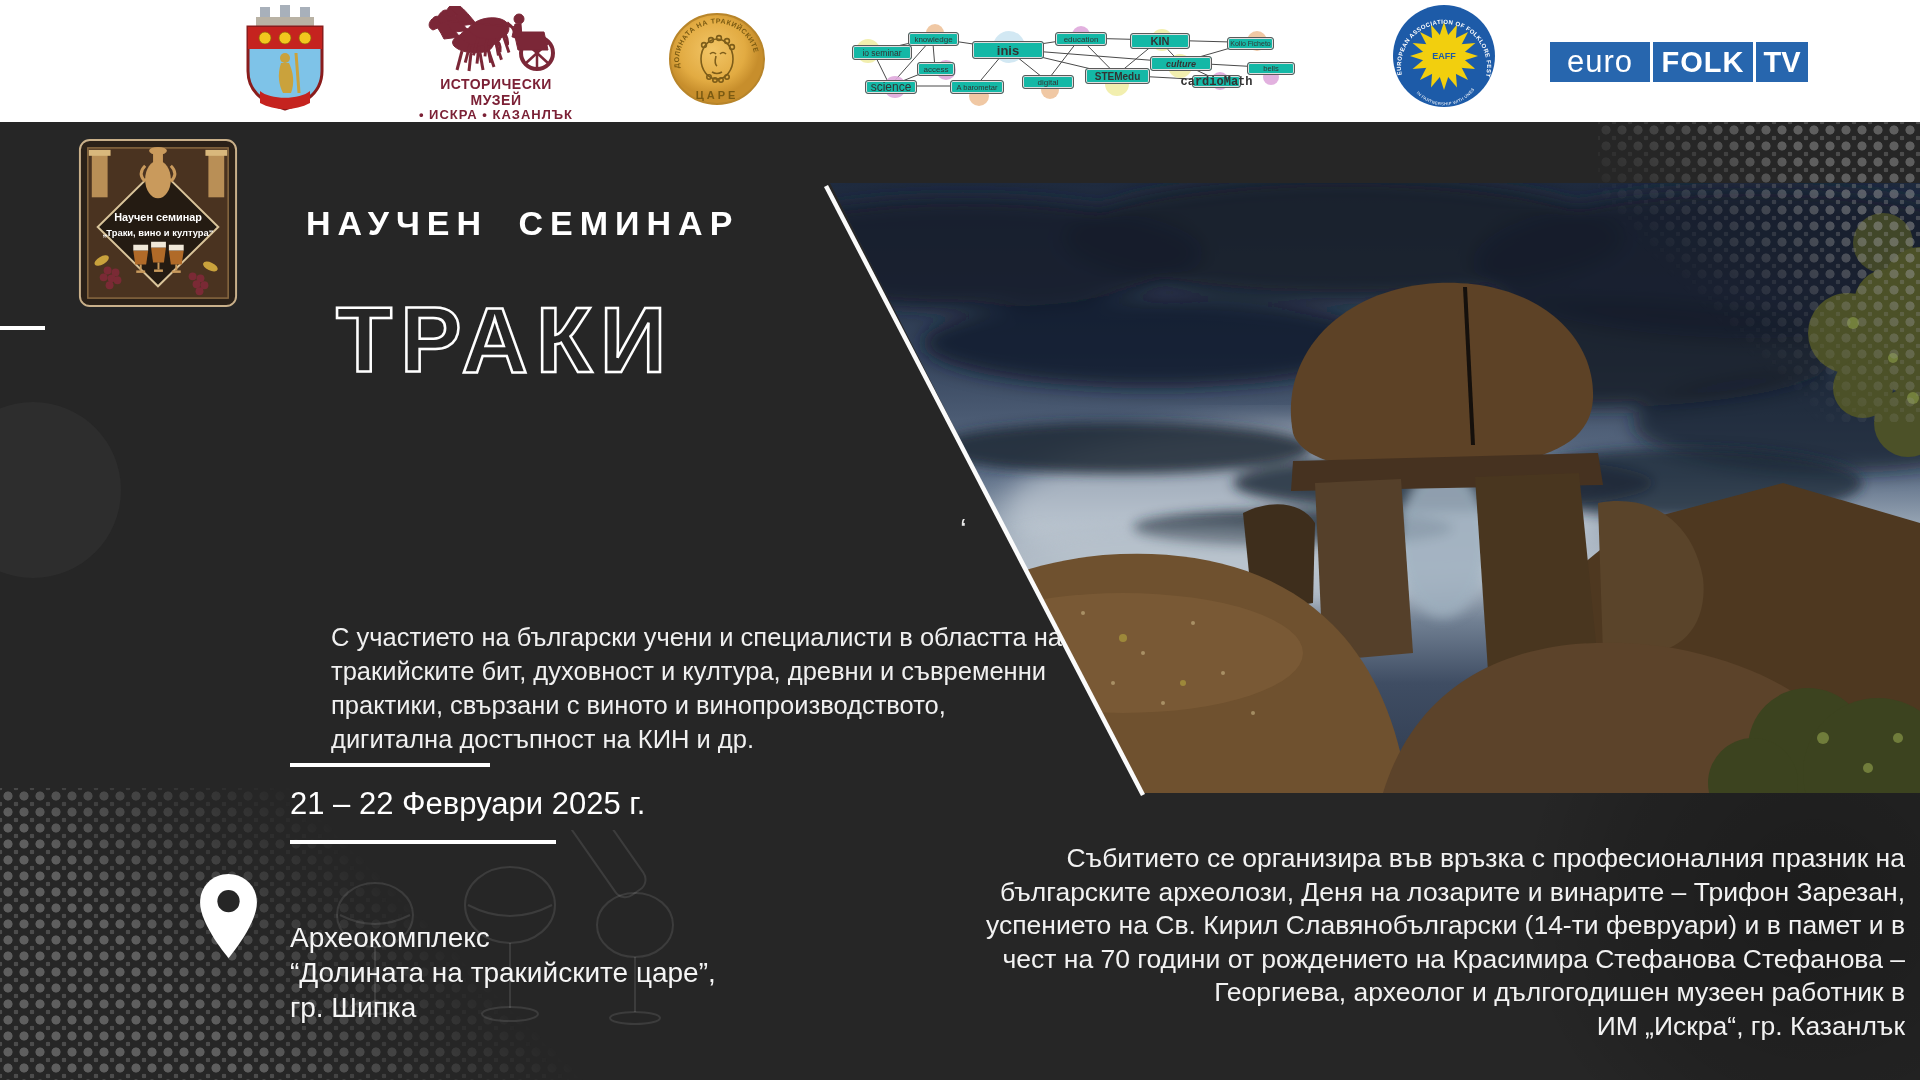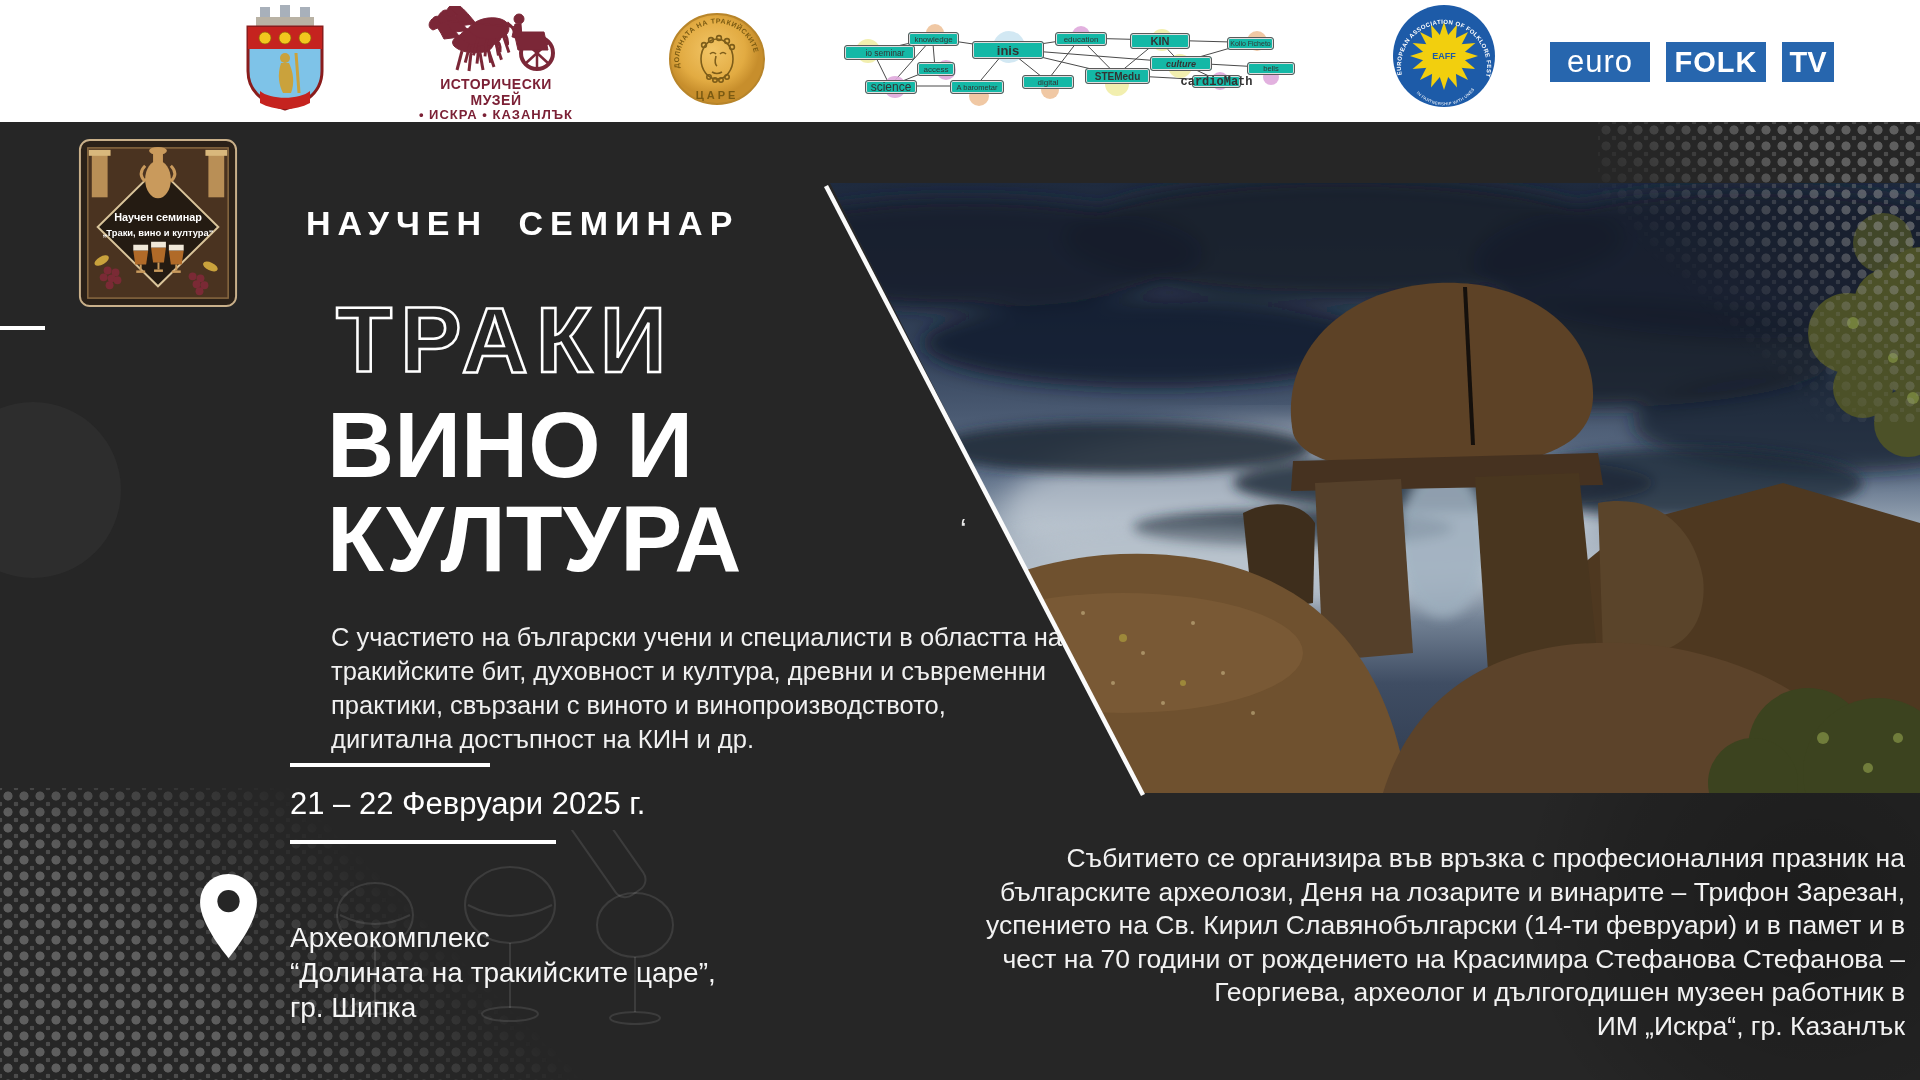--- a/index.html
+++ b/index.html
@@ -5,21 +5,21 @@
   html,body{margin:0;padding:0;background:#111;}
   #poster{position:relative;width:1920px;height:1080px;background:#262626;overflow:hidden;
           font-family:"Liberation Sans","DejaVu Sans",sans-serif;}
   
   .white-band{position:absolute;left:0;top:0;width:1920px;height:122px;background:#ffffff;}
   .logo{position:absolute;}
   .museum-text{position:absolute;left:400;width:190px;text-align:center;font-weight:bold;color:#7c2136;line-height:1.15;}
   .museum-l1{font-size:14px;letter-spacing:.5px;}
   .museum-l2{font-size:13px;letter-spacing:1px;}
   
-  .eurofolk{position:absolute;left:1550px;top:42px;height:40px;display:flex;gap:16px;}
+  .eurofolk{position:absolute;left:1550px;top:42px;height:40px;display:flex;gap:3px;}
   .ef-box{background:#2766ae;color:#fff;display:flex;align-items:center;justify-content:center;height:40px;}
   .ef-euro{width:100px;font-size:31px;font-weight:400;letter-spacing:1px;}
   .ef-folk{width:100px;font-size:29px;font-weight:800;letter-spacing:1px;}
   .ef-tv{width:52px;font-size:29px;font-weight:800;}
   
   .network{position:absolute;left:840px;top:20px;width:460px;height:92px;}
   .network svg{position:absolute;left:0;top:0;}
   .net-circle{position:absolute;border-radius:50%;opacity:.9;}
   .net-box{position:absolute;background:#14b8a6;border:1px solid #5a5a5a;border-radius:3px;color:#333;
            display:flex;align-items:center;justify-content:center;white-space:nowrap;box-shadow:0 0 0 1px #ddd inset;}
@@ -168,21 +168,21 @@
           <line x1="240" y1="18" x2="319" y2="20" stroke="#4a4a4a" stroke-width="1"></line>
           <line x1="319" y1="20" x2="409.5" y2="22.5" stroke="#4a4a4a" stroke-width="1"></line>
           <line x1="319" y1="20" x2="340" y2="42.5" stroke="#4a4a4a" stroke-width="1"></line>
           <line x1="319" y1="20" x2="276.5" y2="55" stroke="#4a4a4a" stroke-width="1"></line>
           <line x1="340" y1="42.5" x2="430" y2="47.5" stroke="#4a4a4a" stroke-width="1"></line>
           <line x1="340" y1="42.5" x2="409.5" y2="22.5" stroke="#4a4a4a" stroke-width="1"></line>
           <line x1="276.5" y1="55" x2="378.5" y2="60.5" stroke="#4a4a4a" stroke-width="1"></line>
           <line x1="340" y1="42.5" x2="378.5" y2="60.5" stroke="#4a4a4a" stroke-width="1"></line>
         </svg>
         <div class="net-circle" style="left: 16px; top: 19px; width: 24px; height: 24px; background: rgb(241, 237, 166);"></div>
-        <div class="net-box" style="left: 4px; top: 25px; width: 58px; height: 13px; font-size: 8.5px; padding-left: 11px;">io seminar</div>
+        <div class="net-box" style="left: 12px; top: 25px; width: 58px; height: 13px; font-size: 8.5px;">io seminar</div>
         <div class="net-circle" style="left: 86px; top: 4px; width: 18px; height: 18px; background: rgb(238, 194, 154);"></div>
         <div class="net-box" style="left: 68px; top: 12px; width: 49px; height: 12px; font-size: 8px;">knowledge</div>
         <div class="net-circle" style="left: 153px; top: 11px; width: 32px; height: 32px; background: rgb(205, 230, 242);"></div>
         <div class="net-box net-big" style="left: 132px; top: 21px; width: 70px; height: 16px; font-size: 13px;">inis</div>
         <div class="net-circle" style="left: 96px; top: 40px; width: 20px; height: 20px; background: rgb(223, 168, 219);"></div>
         <div class="net-box" style="left: 77px; top: 42px; width: 36px; height: 12px; font-size: 8px;">access</div>
         <div class="net-circle" style="left: 44px; top: 56px; width: 22px; height: 22px; background: rgb(223, 168, 219);"></div>
         <div class="net-box" style="left: 25px; top: 60px; width: 50px; height: 12px; font-size: 12px;">science</div>
         <div class="net-circle" style="left: 129px; top: 66px; width: 20px; height: 20px; background: rgb(238, 194, 154);"></div>
         <div class="net-box" style="left: 110px; top: 60px; width: 52px; height: 12px; font-size: 7.5px;">A barometar</div>
@@ -424,24 +424,20 @@
   </svg>
 
   <div class="left-dash"></div>
 
   <div class="kicker">НАУЧЕН СЕМИНАР</div>
 
   <svg class="title-outline" width="420" height="110" viewBox="0 0 420 110">
     <text x="8" y="88" font-size="92" font-weight="bold" letter-spacing="8" fill="none" stroke="#ffffff" stroke-width="2.5" font-family="Liberation Sans, DejaVu Sans, sans-serif">ТРАКИ</text>
   </svg>
 
-  <div class="title-solid">
-    <div>ВИНО И</div>
-    <div>КУЛТУРА</div>
-  </div>
 
   <div class="desc">
     <div>С участието на български учени и специалисти в областта на</div>
     <div>тракийските бит, духовност и култура, древни и съвременни</div>
     <div>практики, свързани с виното и винопроизводството,</div>
     <div>дигитална достъпност на КИН и др.</div>
   </div>
 
   <div class="rule rule1"></div>
   <div class="date">21 – 22 Февруари 2025 г.</div>

